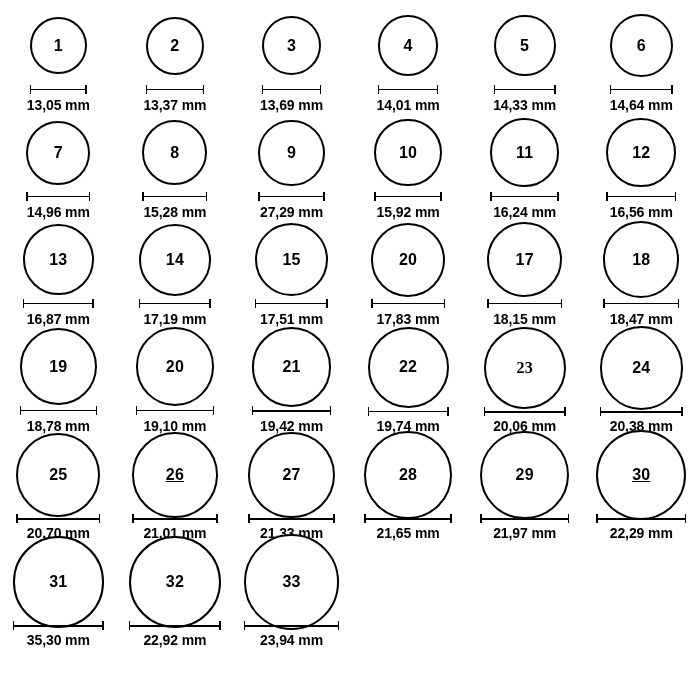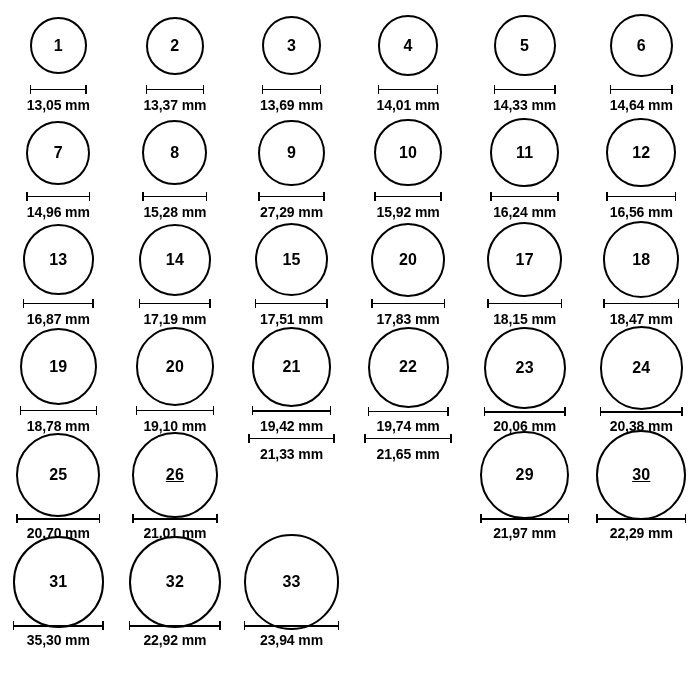--- a/index.html
+++ b/index.html
@@ -329,21 +329,21 @@
             <span class="ring-number">22</span>
           </div>
         </div>
         <div class="measure">
           <div class="bar" style="width: 80.9px;"></div>
         </div>
         <div class="label">19,74 mm</div>
       </div>
       <div class="cell">
         <div class="ring-wrap">
-          <div class="ring" style="width: 82.1px; height: 82.1px;">
+          <div class="ring" style="width: 82.1px; height: 82.1px; font-family: Liberation Serif, serif;">
             <span class="ring-number">23</span>
           </div>
         </div>
         <div class="measure">
           <div class="bar" style="width: 82.1px;"></div>
         </div>
         <div class="label">20,06 mm</div>
       </div>
       <div class="cell">
         <div class="ring-wrap">
@@ -372,26 +372,36 @@
           <div class="ring" style="width: 85.4px; height: 85.4px; text-decoration: underline;">
             <span class="ring-number">26</span>
           </div>
         </div>
         <div class="measure">
           <div class="bar" style="width: 85.4px;"></div>
         </div>
         <div class="label">21,01 mm</div>
       </div>
       <div class="cell">
+        <div class="ring-wrap">
+          <div class="ring" style="width: 86.6px; height: 86.6px;">
+            <span class="ring-number">27</span>
+          </div>
+        </div>
         <div class="measure">
           <div class="bar" style="width: 86.6px;"></div>
         </div>
         <div class="label">21,33 mm</div>
       </div>
       <div class="cell">
+        <div class="ring-wrap">
+          <div class="ring" style="width: 87.7px; height: 87.7px;">
+            <span class="ring-number">28</span>
+          </div>
+        </div>
         <div class="measure">
           <div class="bar" style="width: 87.7px;"></div>
         </div>
         <div class="label">21,65 mm</div>
       </div>
       <div class="cell">
         <div class="ring-wrap">
           <div class="ring" style="width: 88.8px; height: 88.8px;">
             <span class="ring-number">29</span>
           </div>

